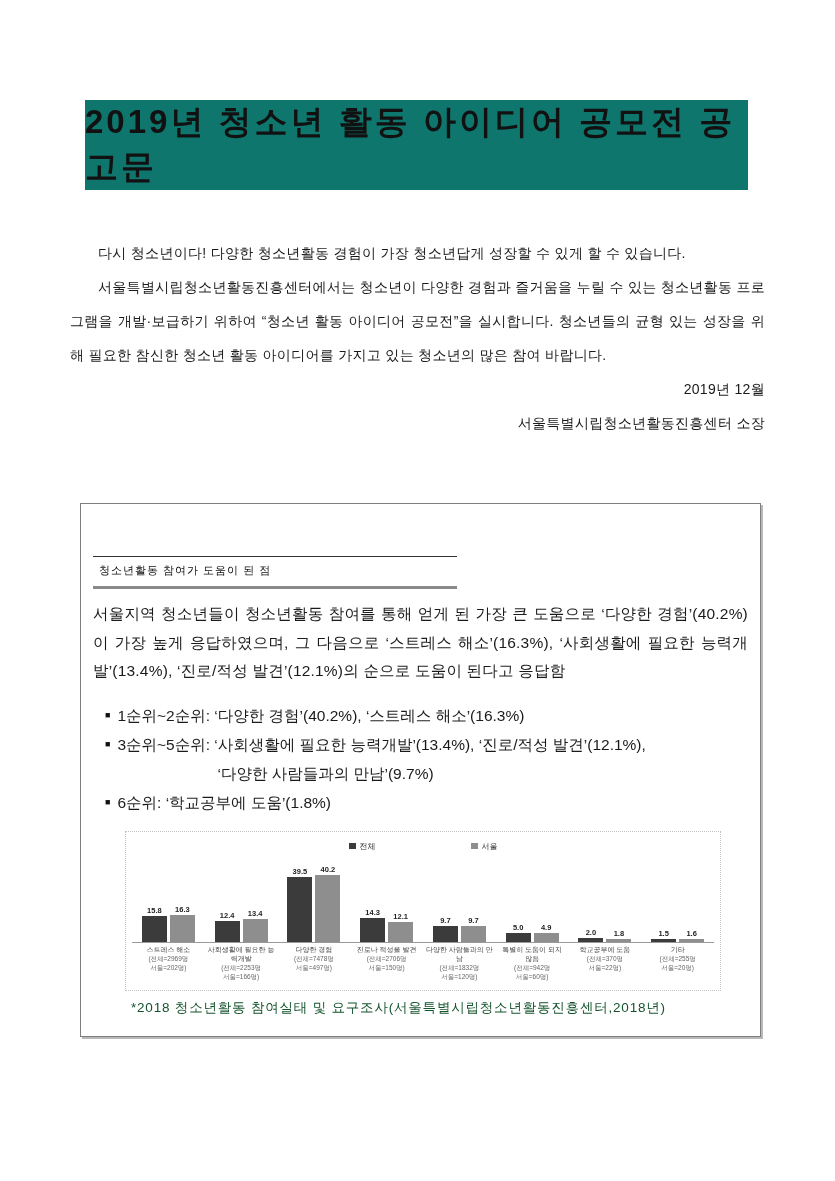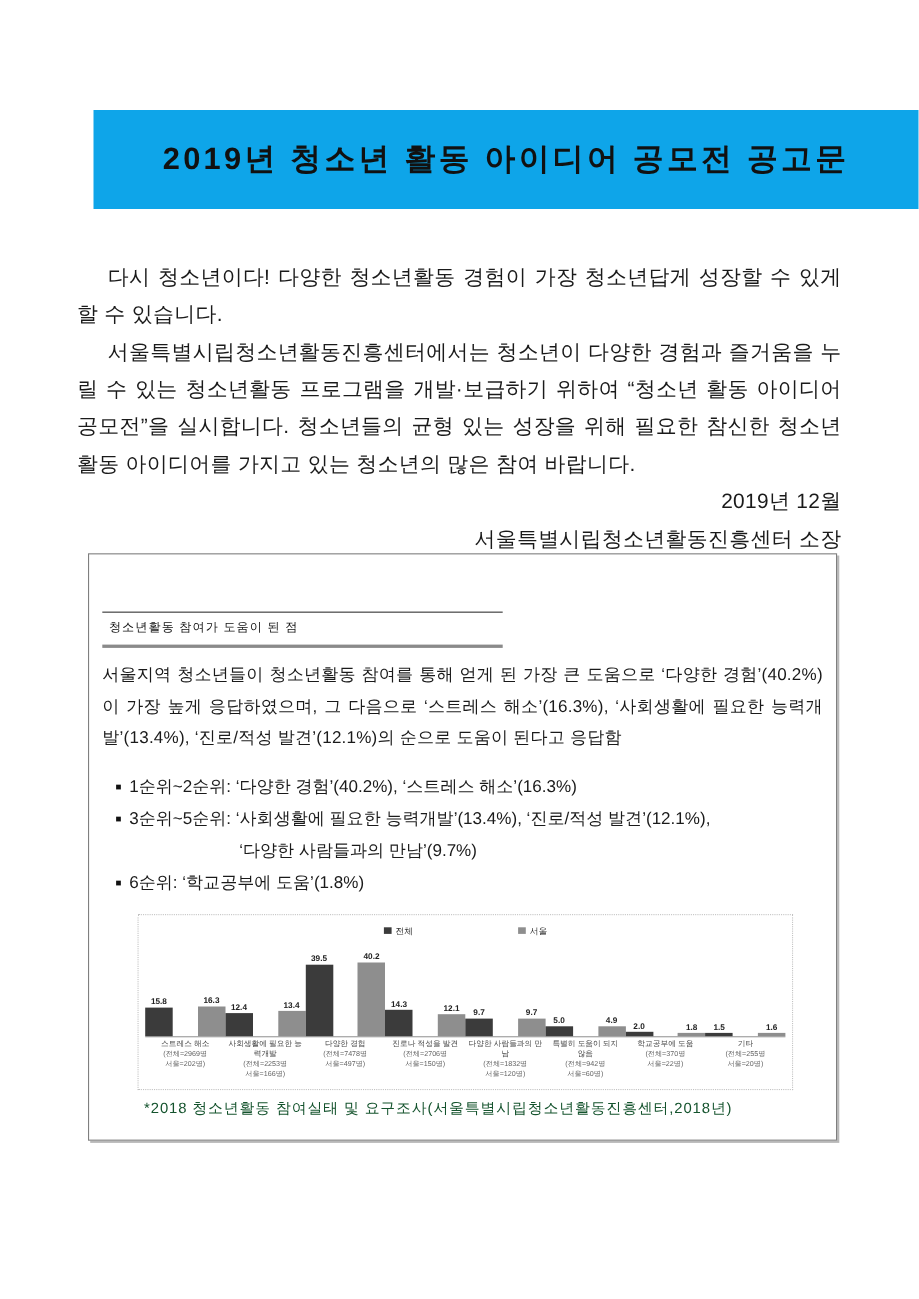--- a/index.html
+++ b/index.html
@@ -3,28 +3,28 @@
 <meta charset="utf-8">
 <style>
   html,body{margin:0;padding:0;}
   body{
     width:835px;height:1181px;background:#ffffff;position:relative;
     font-family:"Liberation Sans","DejaVu Sans",sans-serif;
     color:#1a1a1a;overflow:hidden;
   }
   
   .title-banner{
-    position:absolute;left:85px;top:100px;width:750px;height:90px;
-    background:#0ea5e9;display:flex;align-items:center;justify-content:center;
-    font-size:28px;font-weight:bold;letter-spacing:3px;color:#111;
+    position:absolute;left:85px;top:100px;width:663px;height:90px;
+    background:#0f766e;display:flex;align-items:center;justify-content:center;
+    font-size:33px;font-weight:bold;letter-spacing:3px;color:#111;
   }
   
   .body-text{
     position:absolute;left:70px;top:236px;width:695px;
-    font-size:19px;line-height:34px;text-align:justify;letter-spacing:0.3px;
+    font-size:14px;line-height:34px;text-align:justify;letter-spacing:0.3px;
   }
   .body-text p{margin:0;text-indent:28px;}
   .align-right{text-align:right;text-indent:0 !important;}
   
   .info-box{
     position:absolute;left:80px;top:503px;width:681px;height:534px;
     border:1px solid #7f7f7f;box-shadow:2px 2px 0 rgba(0,0,0,0.28);
     background:#fff;box-sizing:border-box;padding:0 10px;
   }
   .section-heading{
@@ -49,21 +49,21 @@
   .legend{
     position:absolute;top:9px;left:0;right:0;display:flex;justify-content:center;
     gap:95px;font-size:8px;color:#333;
   }
   .legend-item{display:flex;align-items:center;gap:4px;}
   .legend-swatch{width:7px;height:6px;display:inline-block;}
   .bars-row{
     position:absolute;left:6px;right:6px;top:30px;height:80px;
     display:flex;align-items:flex-end;border-bottom:1px solid #9a9a9a;
   }
-  .bar-group{flex:1;display:flex;justify-content:space-between;gap:3px;align-items:flex-end;}
+  .bar-group{flex:1;display:flex;justify-content:center;gap:3px;align-items:flex-end;}
   .bar-wrap{display:flex;flex-direction:column;align-items:center;}
   .bar-val{font-size:7.5px;font-weight:bold;color:#222;margin-bottom:1px;letter-spacing:0;}
   .bar{width:25px;}
   .labels-row{
     position:absolute;left:6px;right:6px;top:113px;display:flex;
   }
   .cat{flex:1;text-align:center;padding:0 2px;}
   .cat-label{font-size:7px;line-height:9px;color:#444;}
   .cat-sub{font-size:6.5px;line-height:9px;color:#666;white-space:pre-line;}
   .footnote{

